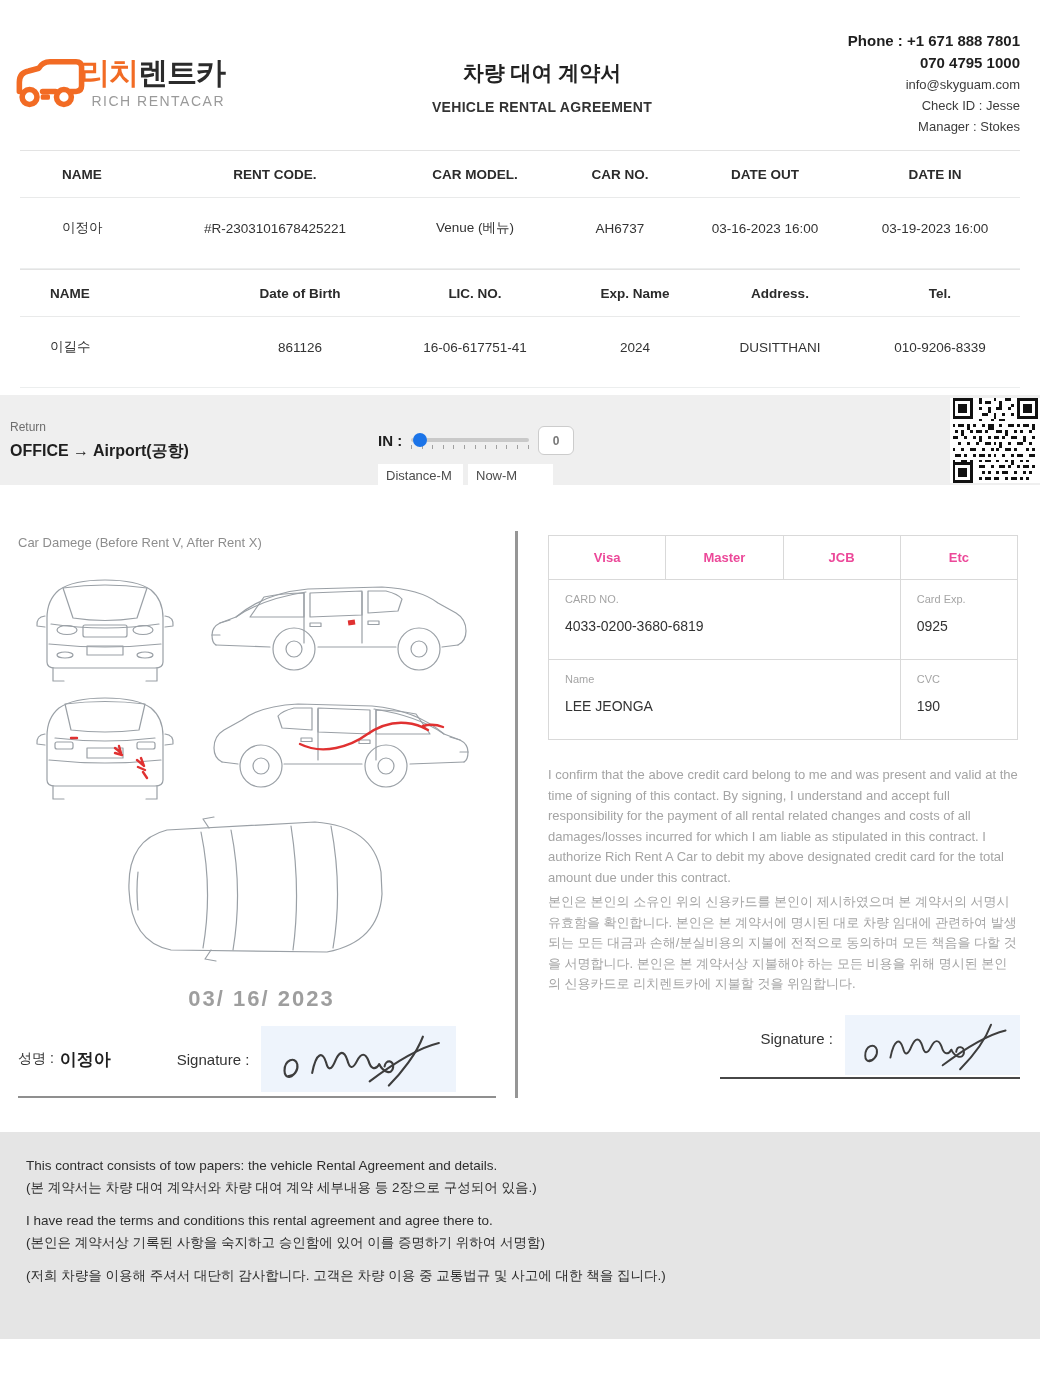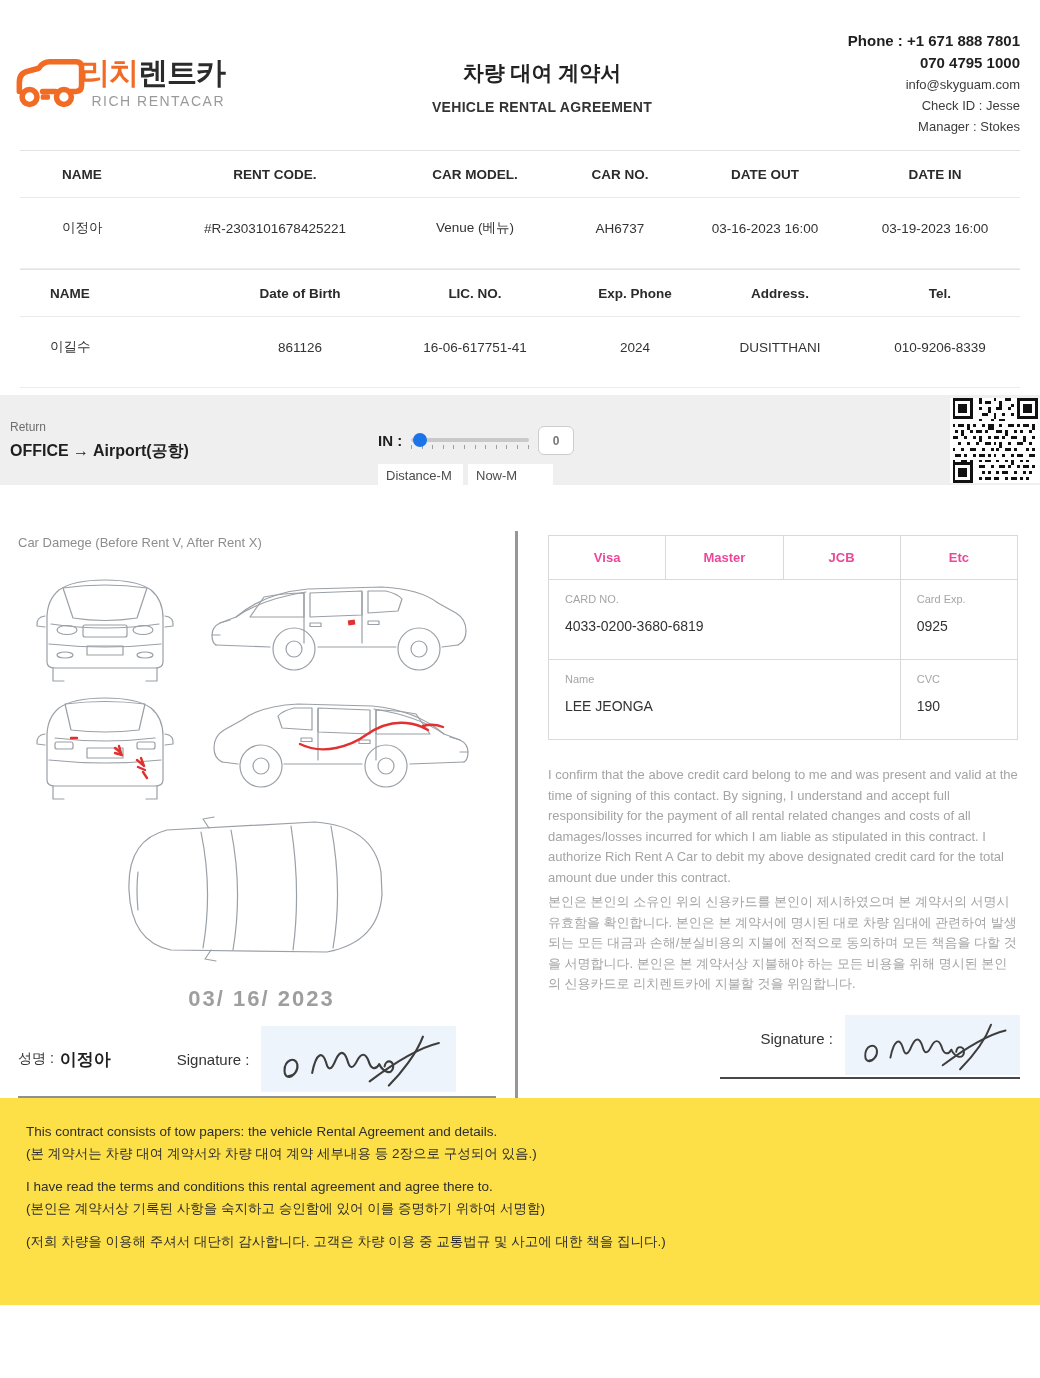--- a/index.html
+++ b/index.html
@@ -84,21 +84,21 @@
 
   .para { font-size:13px; line-height:20.5px; color:#a4a4a4; width:472px; }
   .para-en { margin-top:25px; }
   .para-ko { margin-top:4px; }
 
   .right-sign { display:flex; justify-content:flex-end; align-items:flex-start; margin-top:20px; }
   .right-sign .sig-label { margin-top:15px; }
   .right-underline { border-top:2px solid #474747; width:300px; margin-left:auto; margin-top:2px; }
 
   
-  .notes { background:#fde047; padding:23px 26px 40px; }
+  .notes { background:#e5e5e5; margin-top:34px; padding:23px 26px 40px; }
   .note-pair { margin-bottom:12px; }
   .note-en, .note-ko { font-size:13.5px; color:#2e2e2e; line-height:21.5px; }
 
   .carline { stroke:#9aa0a6; stroke-width:1.2; fill:none; stroke-linecap:round; stroke-linejoin:round; }
   .dmg { stroke:#e03131; stroke-width:2.4; fill:none; stroke-linecap:round; }
   .dmgf { fill:#e03131; }
   .sigline { stroke:#3d3d3d; stroke-width:2; fill:none; stroke-linecap:round; }
 </style>
 </head>
 <body>
@@ -172,21 +172,21 @@
         <col style="width:19%">
         <col style="width:13%">
         <col style="width:16%">
         <col style="width:16%">
       </colgroup>
     <tbody>
         <tr>
       <th class="al">NAME</th>
       <th>Date of Birth</th>
       <th>LIC. NO.</th>
-      <th>Exp. Phone</th>
+      <th>Exp. Name</th>
       <th>Address.</th>
       <th>Tel.</th>
     </tr>
     <tr>
       <td class="al">이길수</td>
       <td>861126</td>
       <td>16-06-617751-41</td>
       <td>2024</td>
       <td>DUSITTHANI</td>
       <td>010-9206-8339</td>

